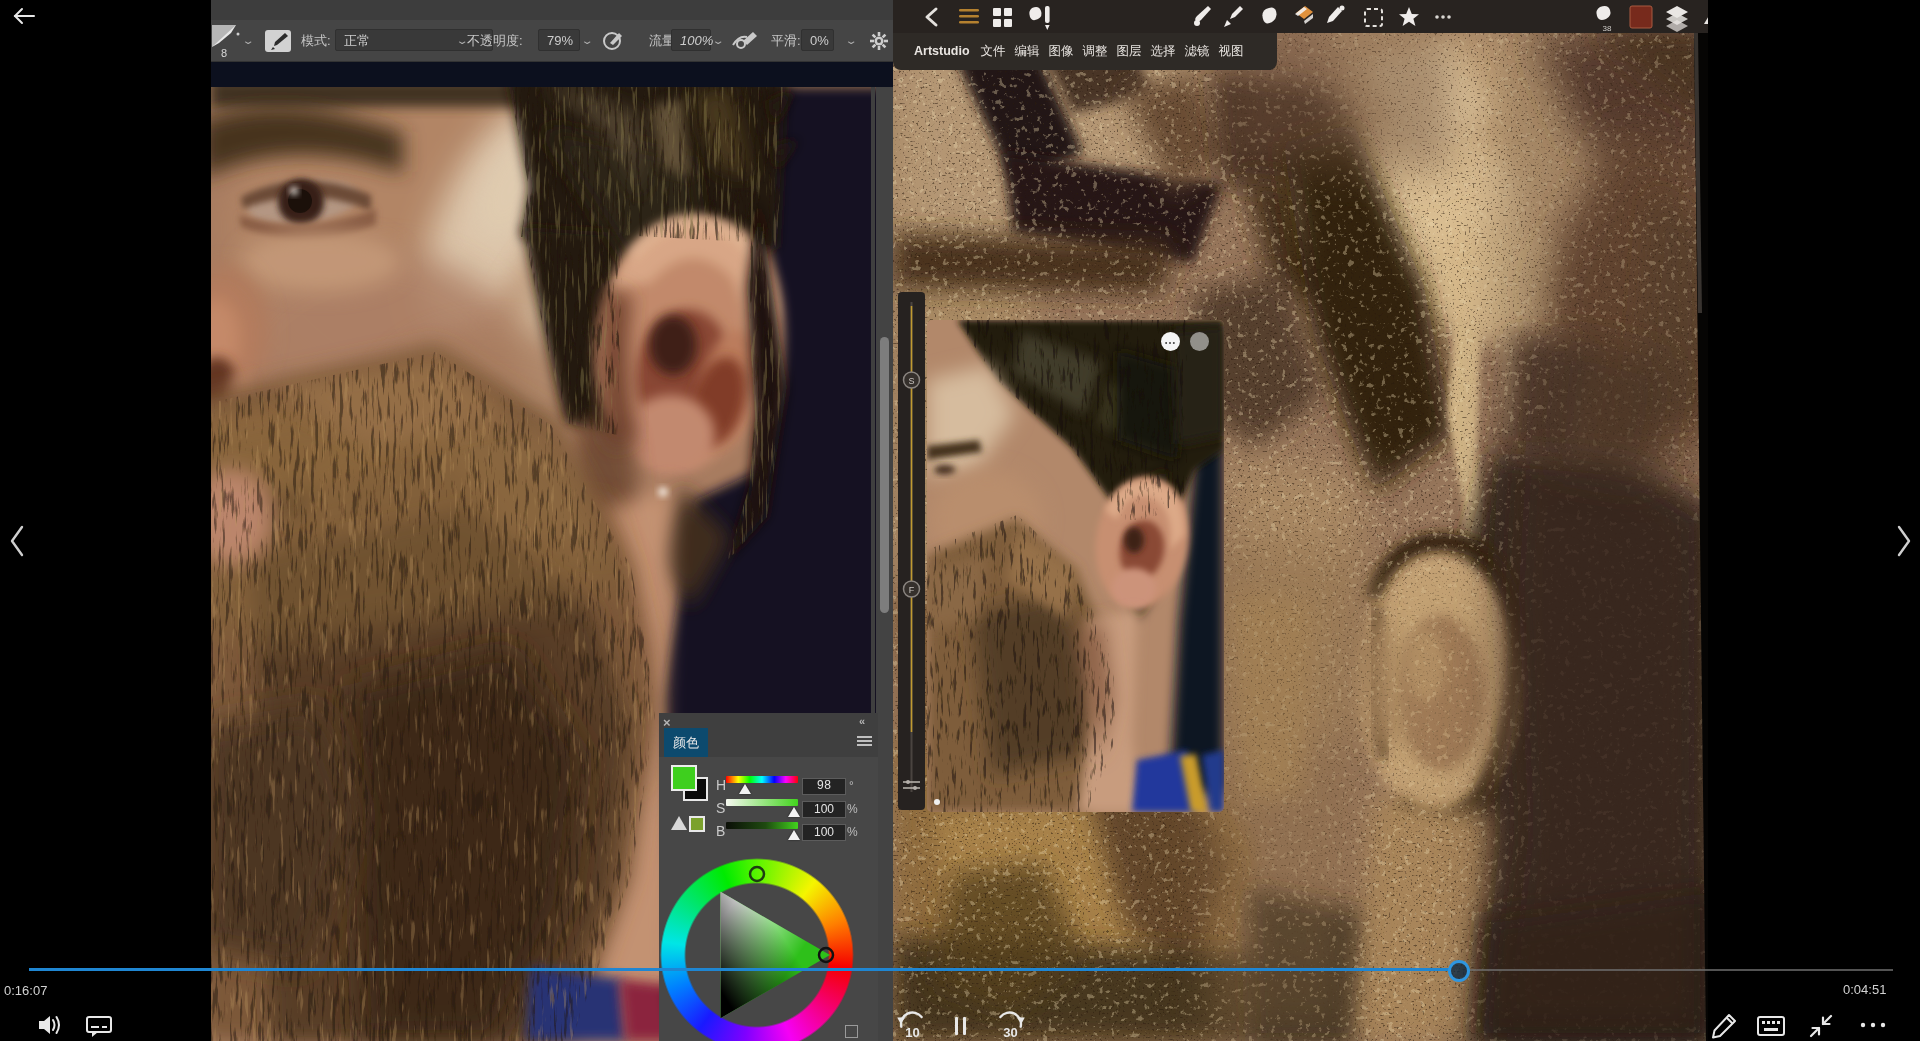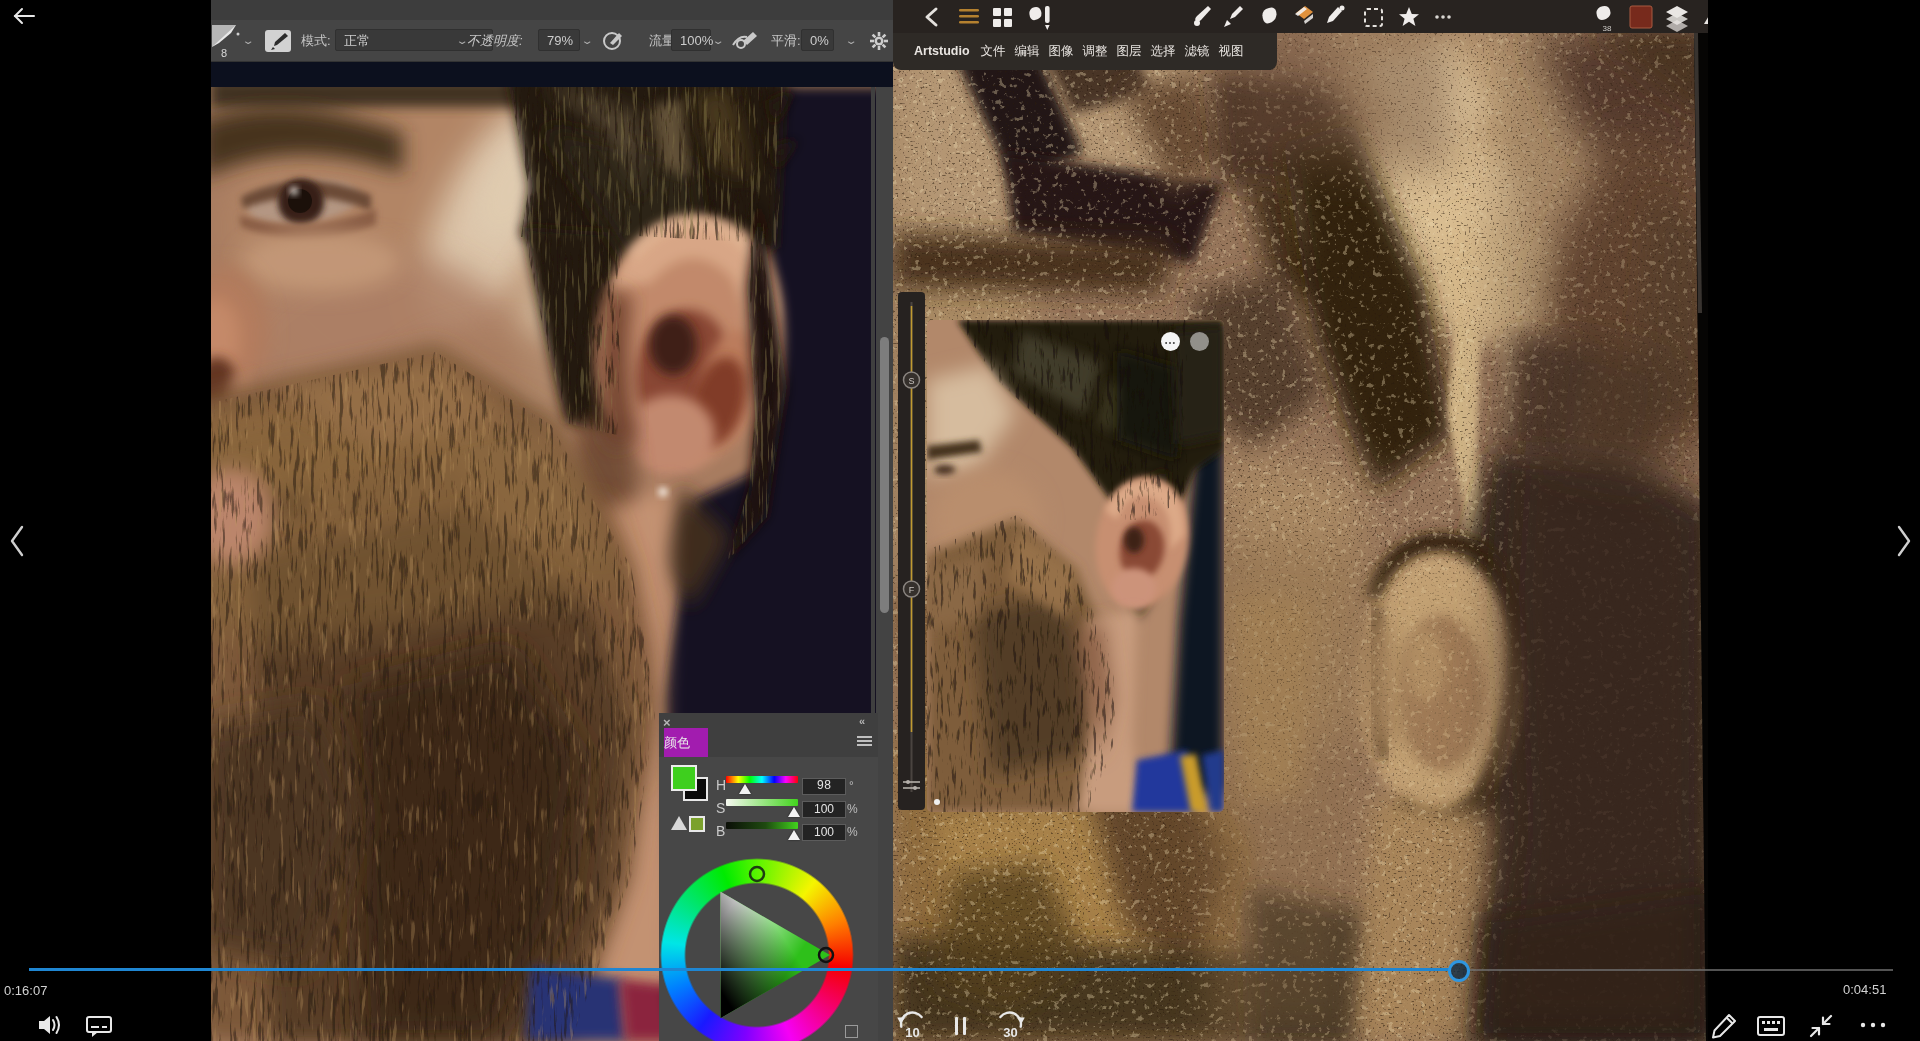--- a/index.html
+++ b/index.html
@@ -11,22 +11,22 @@
   #ps-row1{left:0;top:0;width:682px;height:20px;background:#3d3d3d;}
   #ps-opts{left:0;top:20px;width:682px;height:41px;background:#454545;border-bottom:1px solid #333;}
   #ps-title{left:0;top:61px;width:682px;height:26px;background:#2b2b2b;color:#b8b8b8;
     font-size:17px;font-weight:bold;text-align:center;line-height:26px;}
   .pstx{position:absolute;color:#c6c6c6;font-size:13px;line-height:41px;top:0;}
   .psdd{position:absolute;top:9px;height:22px;background:#393939;border:1px solid #303030;
     border-radius:2px;color:#cdcdcd;font-size:13px;line-height:22px;padding-left:8px;box-sizing:border-box;}
   .chev{position:absolute;color:#b0b0b0;font-size:10px;top:0;line-height:41px;transform:scaleX(1.6);}
   
   #cpanel{left:448px;top:713px;width:219px;height:328px;background:#474747;}
-  #ctab{left:5px;top:15px;width:44px;height:29px;background:#a21caf;color:#e8e8e8;
-    font-size:13px;text-align:left;line-height:29px;}
+  #ctab{left:5px;top:15px;width:44px;height:29px;background:#0c4a6e;color:#e8e8e8;
+    font-size:13px;text-align:center;line-height:29px;}
   .slab{position:absolute;color:#c9c9c9;font-size:14px;}
   .sbox{position:absolute;width:42px;height:15px;background:#232323;border:1px solid #5c5c5c;
     color:#e3e3e3;font-size:12px;text-align:center;line-height:15px;}
   .sunit{position:absolute;color:#bdbdbd;font-size:12px;}
   .sbar{position:absolute;width:72px;height:7px;border-radius:1px;}
   .smark{position:absolute;width:0;height:0;border-left:6px solid transparent;border-right:6px solid transparent;
     border-bottom:10px solid #f2f2f2;filter:drop-shadow(0 0 1px #222);}
   #wheelring{left:1px;top:145px;width:194px;height:194px;border-radius:50%;
     background:conic-gradient(from 0deg,
       hsl(98,100%,48%) 0deg, hsl(60,100%,48%) 38deg, hsl(30,100%,50%) 68deg, hsl(0,100%,48%) 98deg,
@@ -196,29 +196,29 @@
       </svg>
       <div class="chev" style="left:33px;">⌄</div>
       <div class="abs" style="left:54px;top:10px;width:26px;height:22px;background:#d2d2d2;border-radius:3px;"></div>
       <svg class="abs" style="left:54px;top:10px;" width="26" height="22" viewBox="0 0 26 22">
         <path d="M20,3 L23,6 L12,15 L9,16 L10,12 Z" fill="#2c2c2c"></path>
         <path d="M8,17 L10,19 L6,20 Z" fill="#2c2c2c"></path>
       </svg>
       <div class="pstx" style="left:90px;">模式:</div>
       <div class="psdd" style="left:124px;width:158px;">正常</div>
       <div class="chev" style="left:247px;">⌄</div>
-      <div class="pstx" style="left:256px;font-style:italic;">不透明度:</div>
+      <div class="pstx" style="left:256px;">不透明度:</div>
       <div class="psdd" style="left:327px;width:42px;">79%</div>
       <div class="chev" style="left:372px;">⌄</div>
       <svg class="abs" style="left:391px;top:10px;" width="24" height="22" viewBox="0 0 24 22">
         <circle cx="10" cy="11" r="8" fill="none" stroke="#c9c9c9" stroke-width="2"></circle>
         <path d="M8,13 L17,3 L20,6 L11,15 Z" fill="#c9c9c9"></path>
       </svg>
       <div class="pstx" style="left:438px;">流量:</div>
-      <div class="psdd" style="left:460px;width:40px;">100%</div>
+      <div class="psdd" style="left:460px;width:40px;font-style:italic;">100%</div>
       <div class="chev" style="left:503px;">⌄</div>
       <svg class="abs" style="left:520px;top:9px;" width="30" height="24" viewBox="0 0 30 24">
         <path d="M2,16 Q8,6 16,8" fill="none" stroke="#c9c9c9" stroke-width="2"></path>
         <path d="M12,12 L22,3 L26,7 L16,16 Z" fill="#c9c9c9"></path>
         <circle cx="10" cy="15" r="4" fill="none" stroke="#c9c9c9" stroke-width="2"></circle>
       </svg>
       <div class="pstx" style="left:560px;">平滑:</div>
       <div class="psdd" style="left:590px;width:33px;">0%</div>
       <div class="chev" style="left:636px;">⌄</div>
       <svg class="abs" style="left:658px;top:11px;" width="20" height="20" viewBox="0 0 20 20">

